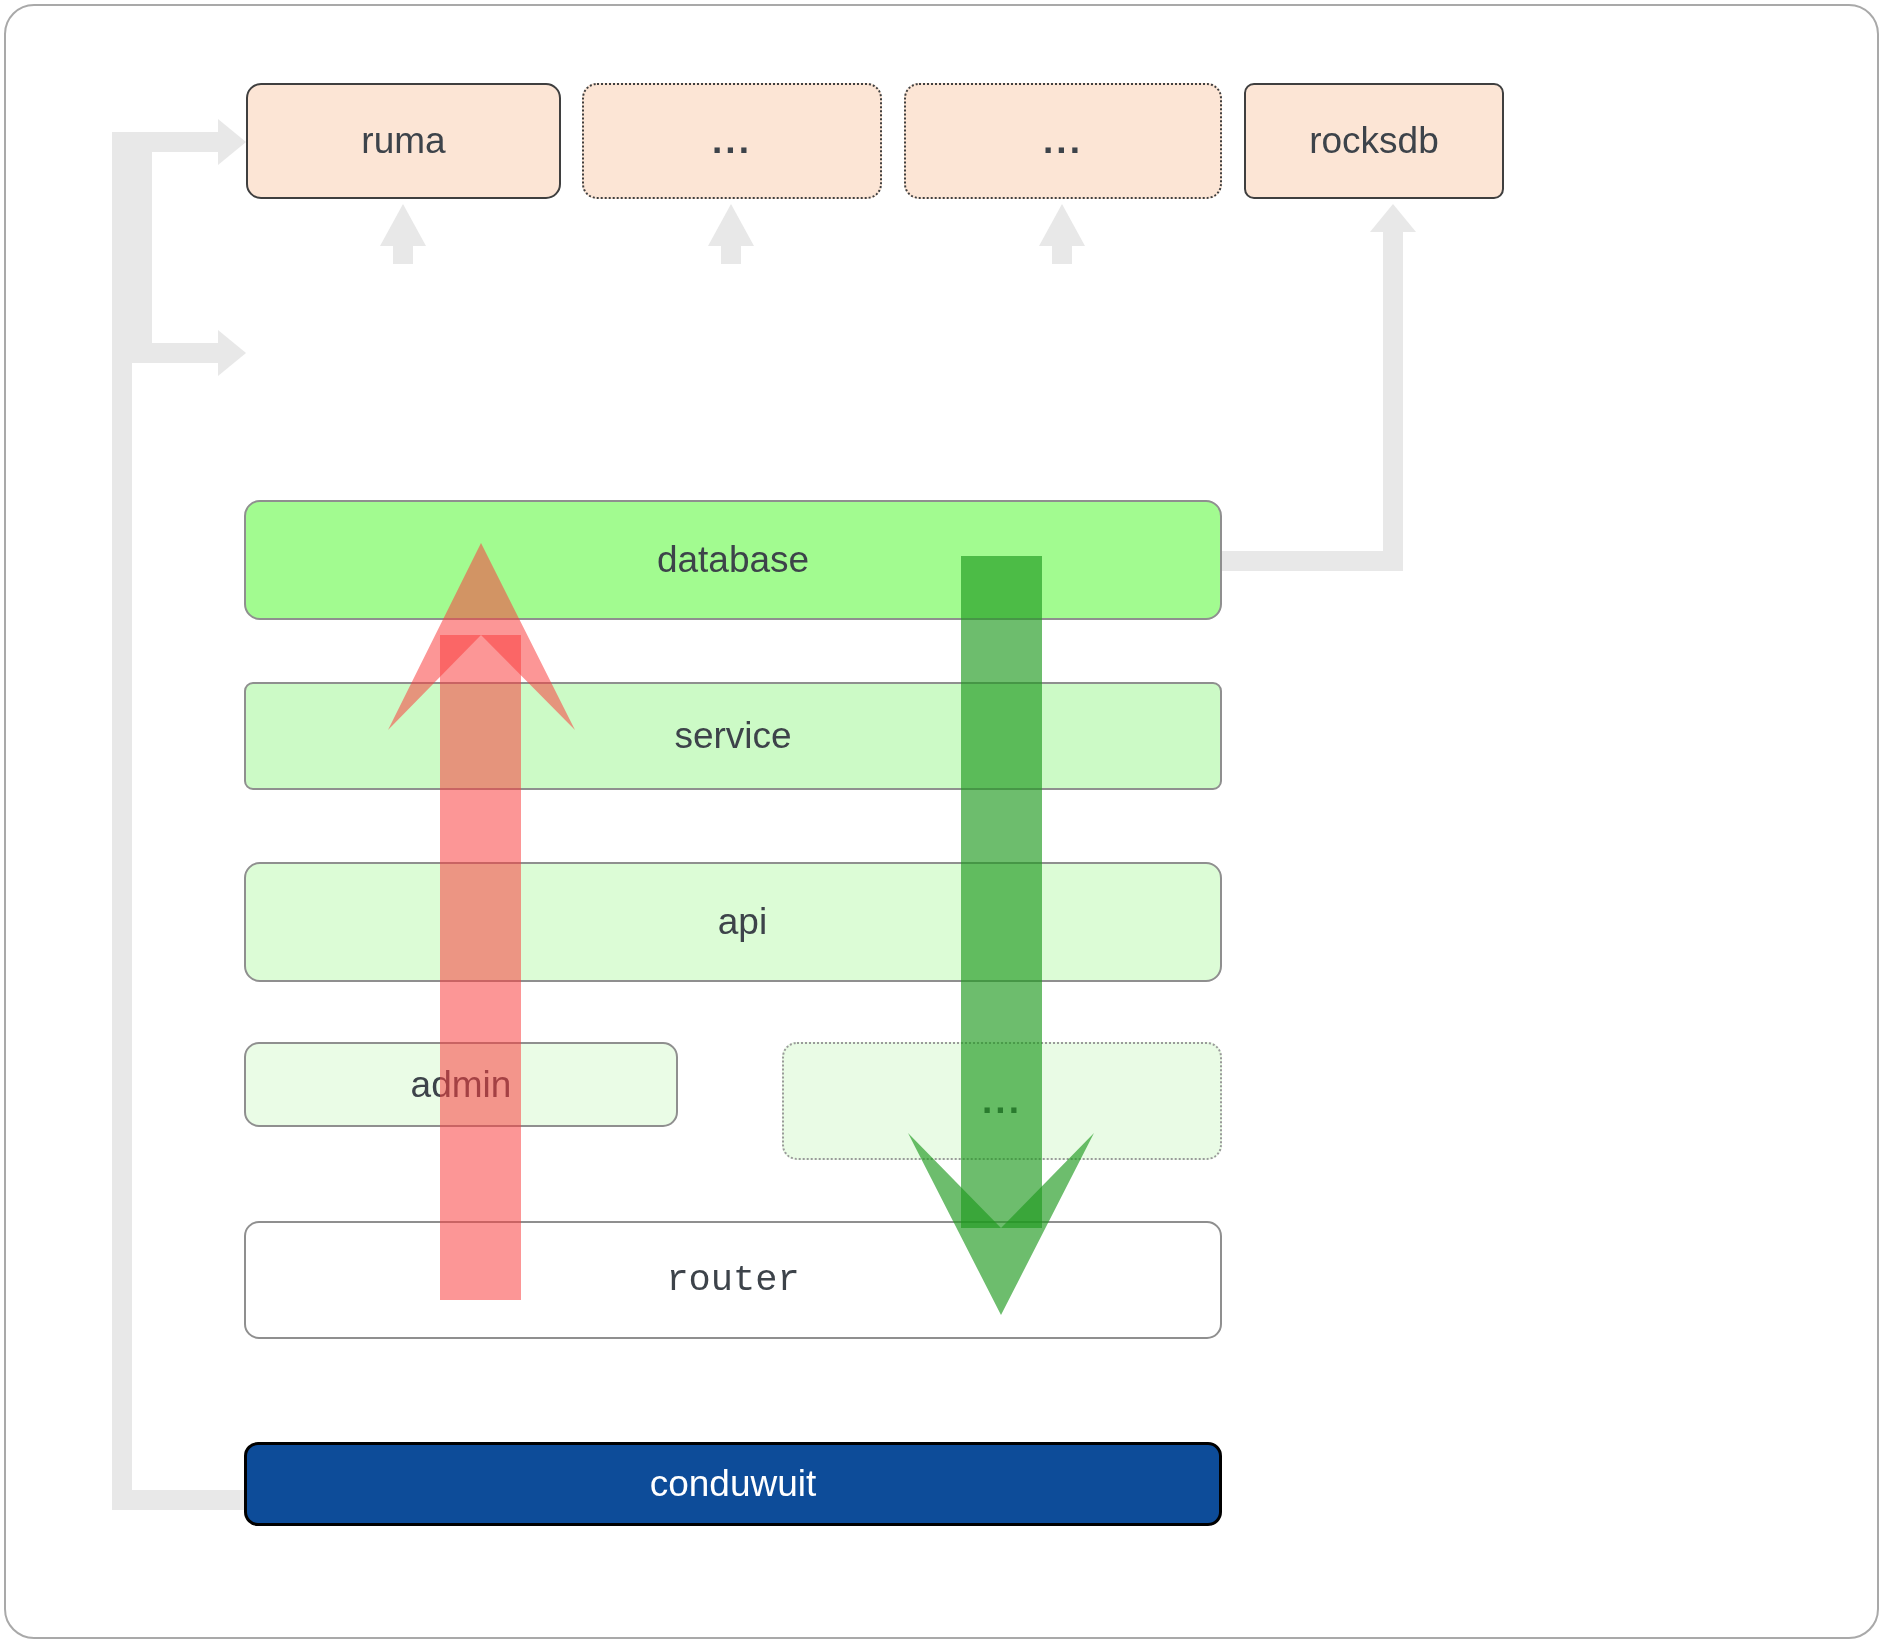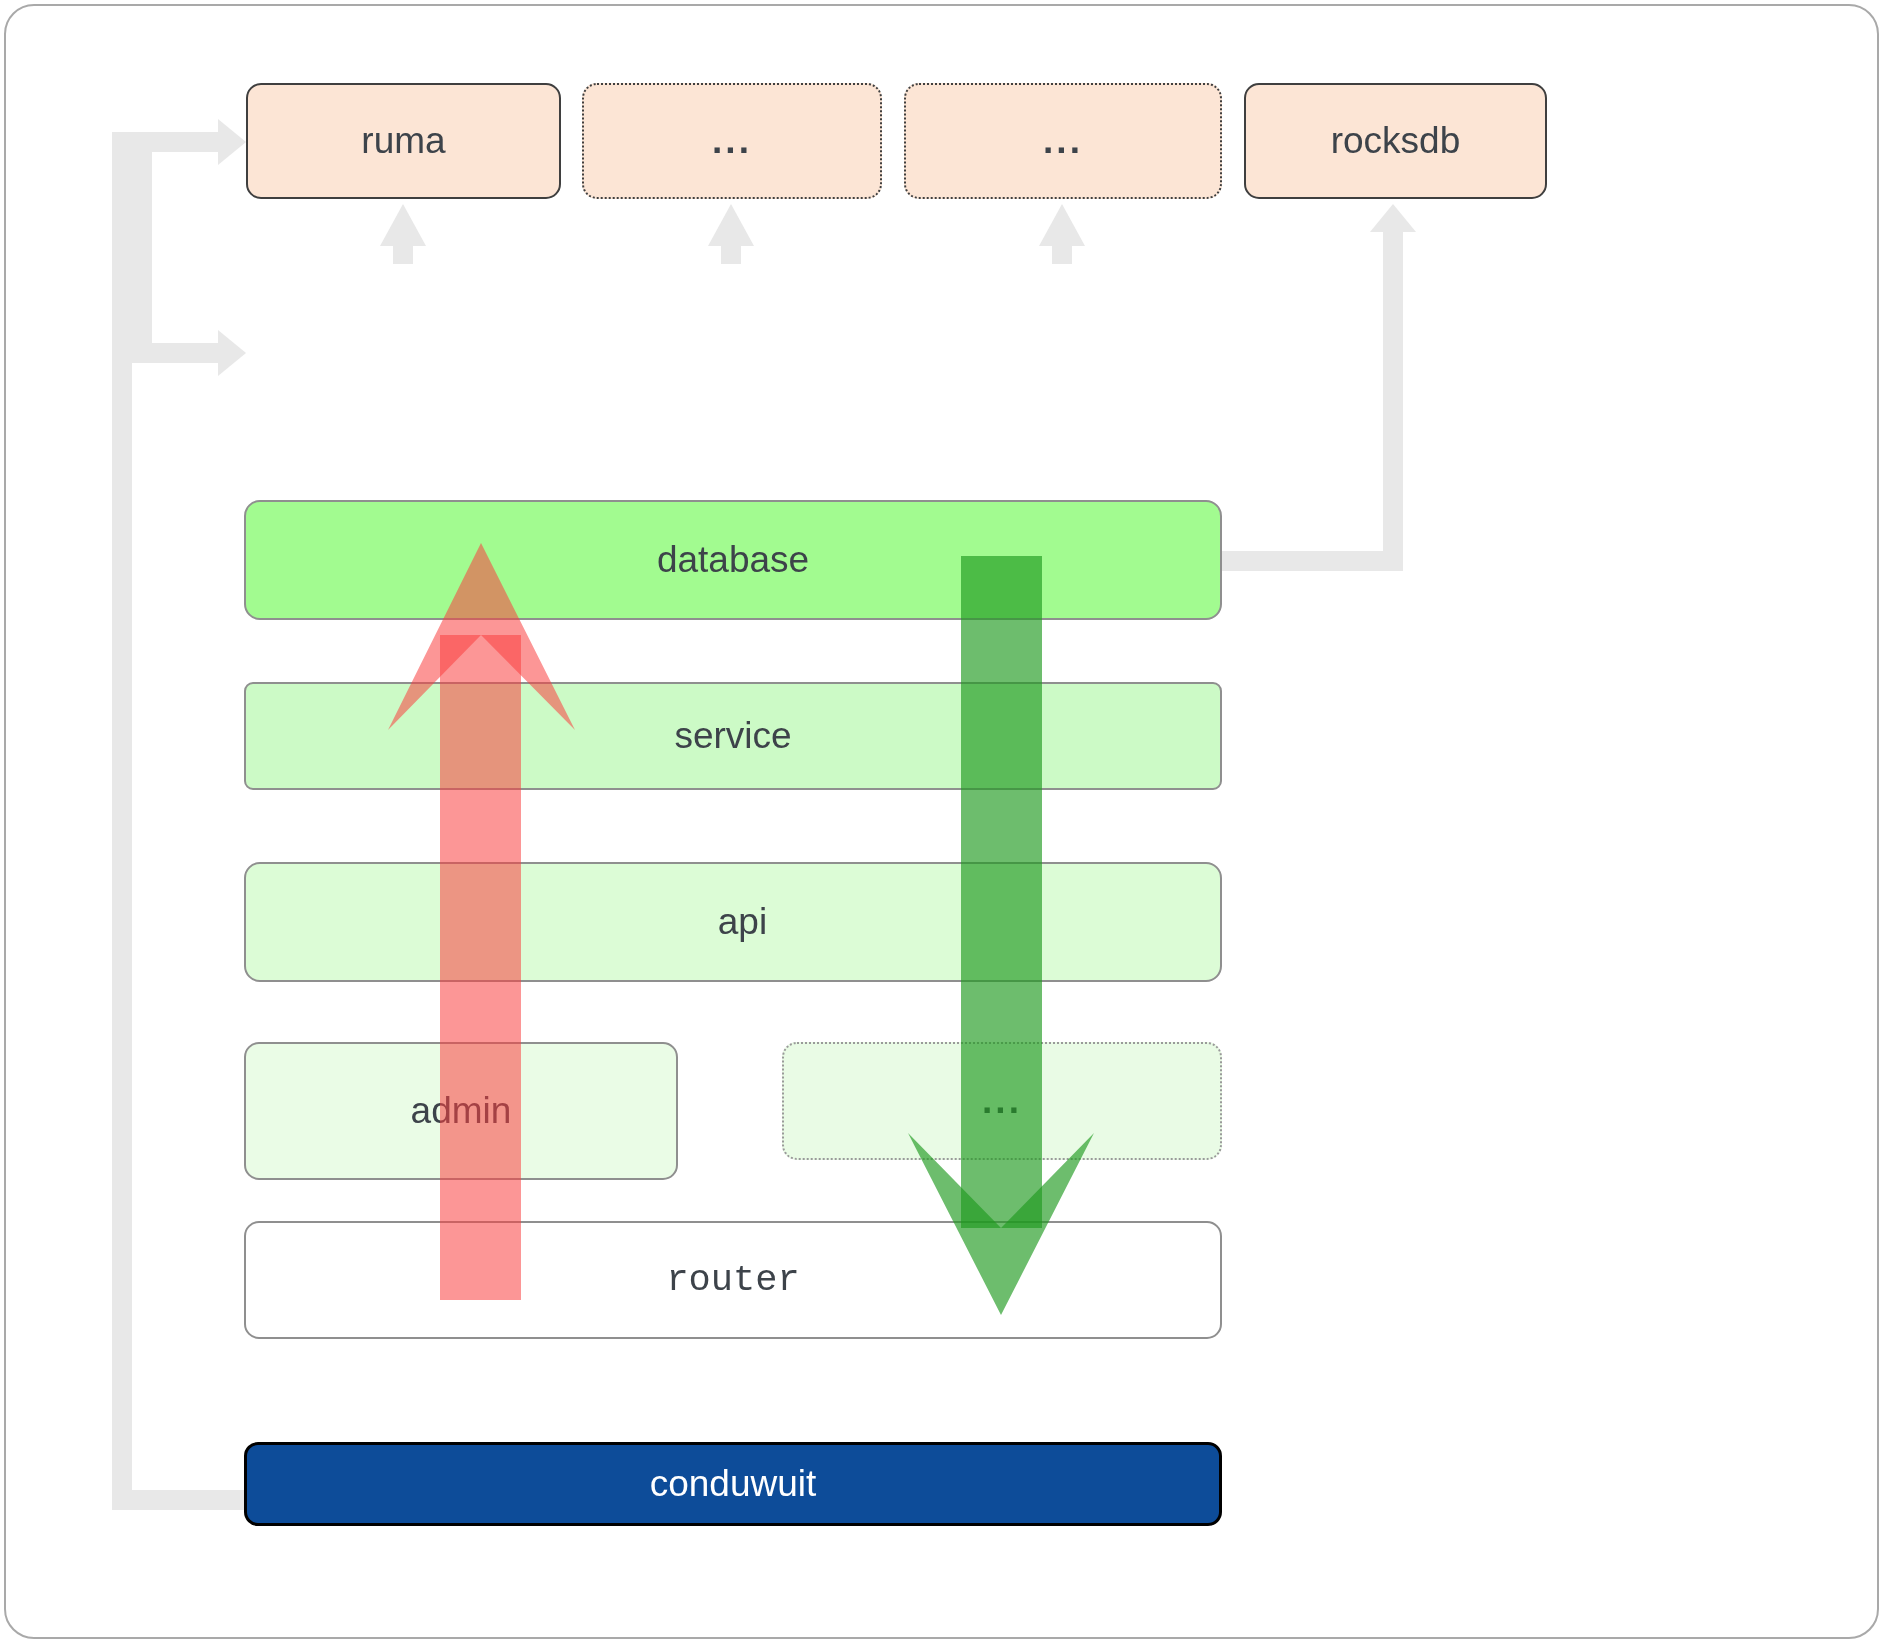--- a/index.html
+++ b/index.html
@@ -17,27 +17,27 @@
     position:absolute;display:flex;align-items:center;justify-content:center;
     box-sizing:border-box;z-index:2;
     font-size:37px;color:var(--label-text,#3d434a);
   }
   .box .lbl{white-space:nowrap;}
   .dots{font-weight:700;letter-spacing:3px;}
   
   .b-ruma    {left:246px;top:83px;width:315px;height:116px;background:var(--peach-fill);border:2px solid var(--dark-box-border);border-radius:15px;}
   .b-crates-a{left:582px;top:83px;width:300px;height:116px;background:var(--peach-fill);border:2px dotted var(--dark-box-border);border-radius:15px;}
   .b-crates-b{left:904px;top:83px;width:318px;height:116px;background:var(--peach-fill);border:2px dotted var(--dark-box-border);border-radius:15px;}
-  .b-rocksdb {left:1244px;top:83px;width:303px;height:116px;background:var(--peach-fill);border:2px solid var(--dark-box-border);border-radius:15px;}
+  .b-rocksdb {left:1244px;top:83px;width:260px;height:116px;background:var(--peach-fill);border:2px solid var(--dark-box-border);border-radius:10px;}
   
   .b-core    {left:244px;top:262px;width:978px;height:185px;background:var(--core-fill);border:2px solid var(--gray-box-border);border-radius:16px;}
   .b-database{left:244px;top:500px;width:978px;height:120px;background:var(--database-fill);border:2px solid var(--gray-box-border);border-radius:16px;}
   .b-service {left:244px;top:682px;width:978px;height:108px;background:var(--service-fill);border:2px solid var(--gray-box-border);border-radius:9px;}
   .b-api     {left:244px;top:862px;width:978px;height:120px;background:var(--api-fill);border:2px solid var(--gray-box-border);border-radius:16px;padding-left:19px;}
-  .b-admin   {left:244px;top:1042px;width:434px;height:138px;background:var(--admin-fill);border:2px solid var(--gray-box-border);border-radius:15px;}
+  .b-admin   {left:244px;top:1042px;width:434px;height:85px;background:var(--admin-fill);border:2px solid var(--gray-box-border);border-radius:15px;}
   .b-admin-more{left:782px;top:1042px;width:440px;height:118px;background:var(--admin-more-fill);border:2px dotted #9a9a9a;border-radius:15px;}
   .b-router  {left:244px;top:1221px;width:978px;height:118px;background:var(--router-fill);border:2px solid var(--gray-box-border);border-radius:15px;font-family:Liberation Mono, monospace;}
   .b-conduwuit{left:244px;top:1442px;width:978px;height:84px;background:var(--conduwuit-fill);border:3px solid #000;border-radius:14px;color:var(--conduwuit-text,#fff);}
   
   .legend{
     position:absolute;left:1322px;top:922px;width:460px;height:358px;z-index:4;box-sizing:border-box;
     background:var(--legend-bg);border:2px solid var(--legend-border);
   }
   .legend-title{
     position:absolute;left:0;right:0;top:38px;text-align:center;

